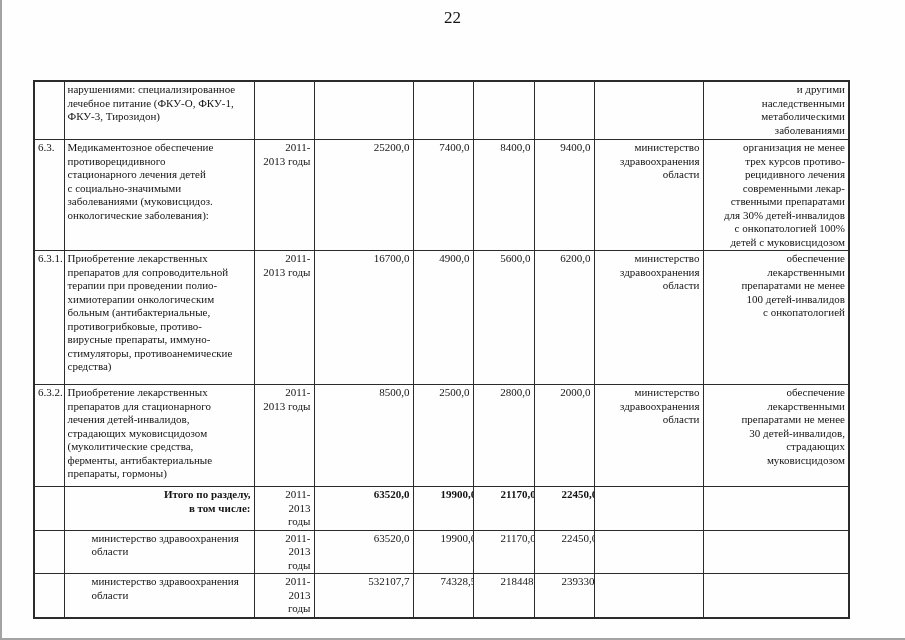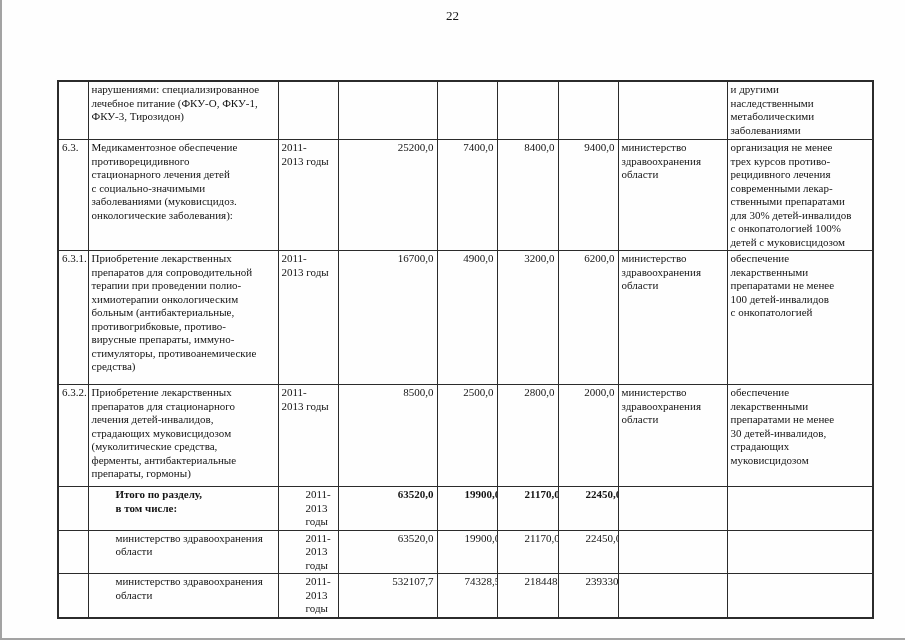--- a/index.html
+++ b/index.html
@@ -20,41 +20,40 @@
   .scan-edge-left{
     position:absolute;left:0;top:0;width:2px;height:640px;
     background:var(--scan-edge);
   }
   .scan-edge-bottom{
     position:absolute;left:0;top:638px;width:905px;height:2px;
     background:var(--scan-edge);
   }
   .page-number{
     position:absolute;top:8px;left:0;width:905px;
-    text-align:center;font-size:13px;
+    text-align:center;font-size:17px;
   }
   table.doc{
     position:absolute;left:33px;top:80px;
     width:815px;
     border-collapse:collapse;
     table-layout:fixed;
     border:2px solid var(--border);
-    margin-left:24px;
   }
   table.doc td{
     border:1px solid var(--border);
     vertical-align:top;
     padding:1px 3px;
     font-size:11px;
     line-height:13.5px;
     white-space:pre-line;
     overflow:hidden;
   }
   td.num{text-align:left;padding-left:2px;padding-right:0;}
-  td.c{text-align:left;}
+  td.c{text-align:right;}
   td.n{text-align:right;}
   .b{font-weight:bold;}
   tr.h-a td{height:55px;}
   tr.h-63 td{height:106px;}
   tr.h-631 td{height:131px;}
   tr.h-632 td{height:99px;}
   tr.h-s td{height:27px;padding-left:27px;}
 </style>
 </head>
 <body>
@@ -127,21 +126,21 @@
 химиотерапии онкологическим
 больным (антибактериальные,
 противогрибковые, противо-
 вирусные препараты, иммуно-
 стимуляторы, противоанемические
 средства)</td>
       <td class="c">2011-
 2013 годы</td>
       <td class="n">16700,0</td>
       <td class="n">4900,0</td>
-      <td class="n">3200,0</td>
+      <td class="n">5600,0</td>
       <td class="n">6200,0</td>
       <td class="c">министерство
 здравоохранения
 области</td>
       <td class="c">обеспечение
 лекарственными
 препаратами не менее
 100 детей-инвалидов
 с онкопатологией</td>
     </tr>

